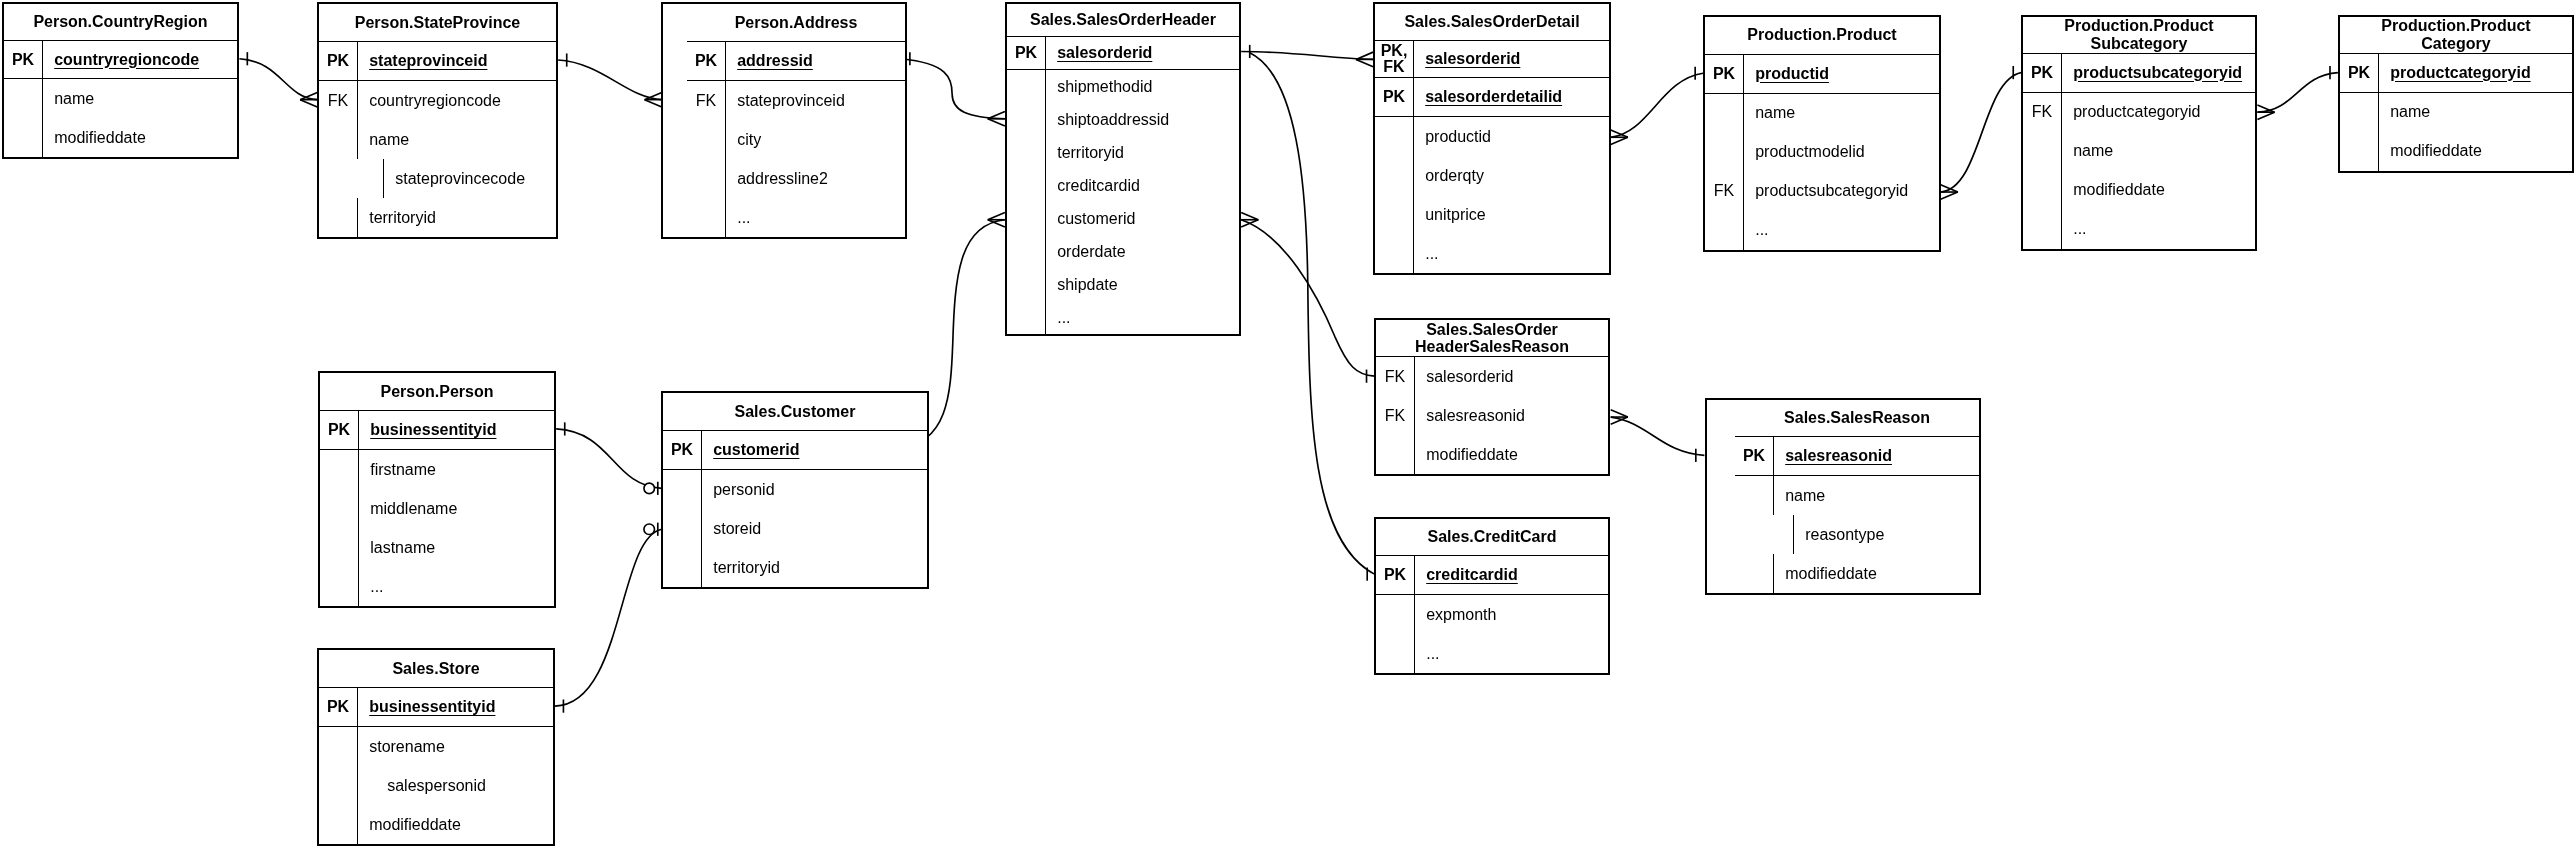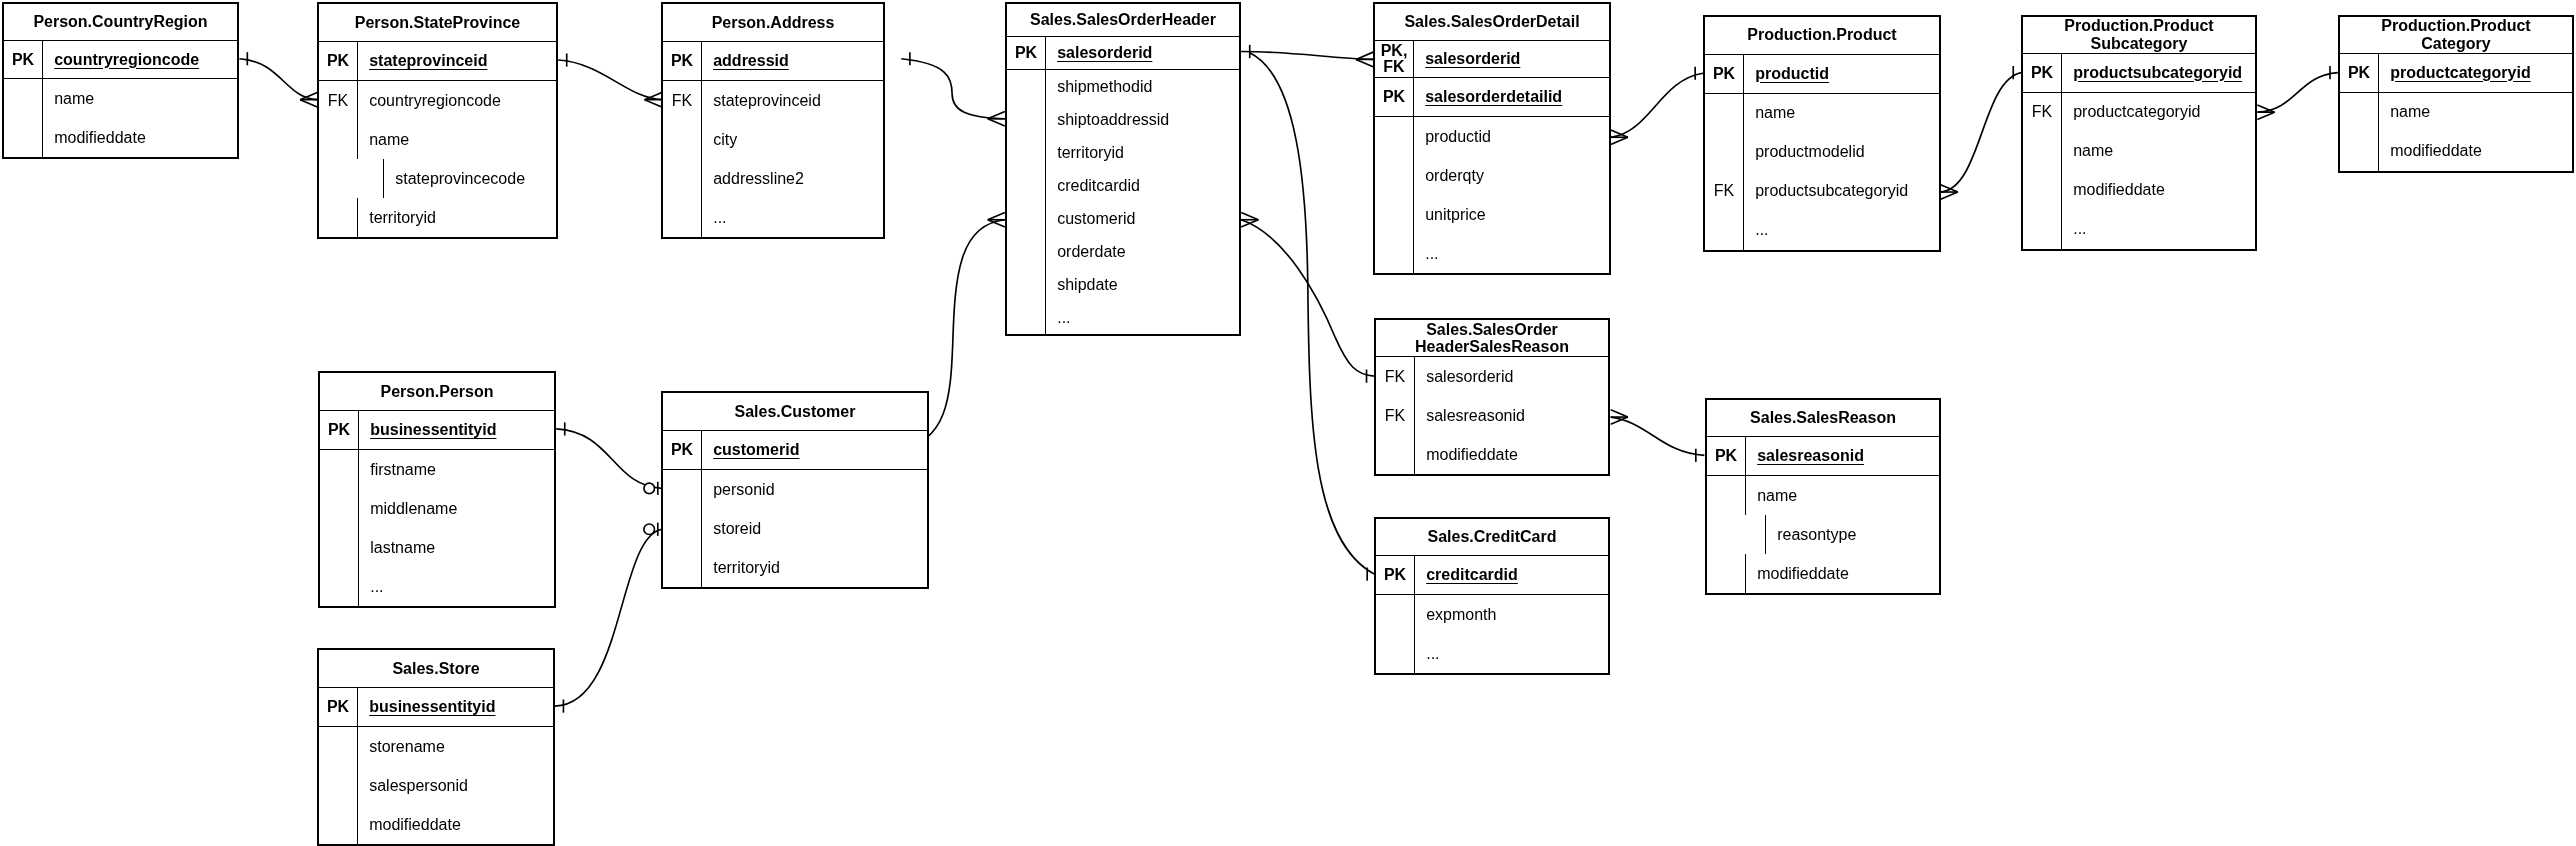--- a/index.html
+++ b/index.html
@@ -149,21 +149,21 @@
         <div class="row" style="height: 39px; padding-left: 26px;">
           <span class="key"></span>
           <span class="field">stateprovincecode</span>
         </div>
         <div class="row" style="height: 39px;">
           <span class="key"></span>
           <span class="field">territoryid</span>
         </div>
       </div>
     </div>
-    <div class="tbl" style="left: 661px; top: 2px; width: 224px;">
+    <div class="tbl" style="left: 661px; top: 2px; width: 246px; padding-left: 24px;">
       <div class="tbl-title" style="height: 37px;">Person.Address</div>
       <div class="grp">
         <div class="row" style="height: 38px;">
           <span class="key bold">PK</span>
           <span class="field pk">addressid</span>
         </div>
       </div>
       <div class="grp">
         <div class="row" style="height: 39px;">
           <span class="key">FK</span>
@@ -391,21 +391,21 @@
         <div class="row" style="height: 38px;">
           <span class="key bold">PK</span>
           <span class="field pk">businessentityid</span>
         </div>
       </div>
       <div class="grp">
         <div class="row" style="height: 39px;">
           <span class="key"></span>
           <span class="field">storename</span>
         </div>
-        <div class="row" style="height: 39px;">
+        <div class="row" style="height: 39px; gap: 18px;">
           <span class="key"></span>
           <span class="field">salespersonid</span>
         </div>
         <div class="row" style="height: 39px;">
           <span class="key"></span>
           <span class="field">modifieddate</span>
         </div>
       </div>
     </div>
     <div class="tbl" style="left: 1374px; top: 318px; width: 236px;">
@@ -419,21 +419,21 @@
         <div class="row" style="height: 39px;">
           <span class="key">FK</span>
           <span class="field">salesreasonid</span>
         </div>
         <div class="row" style="height: 39px;">
           <span class="key"></span>
           <span class="field">modifieddate</span>
         </div>
       </div>
     </div>
-    <div class="tbl" style="left: 1705px; top: 398px; width: 236px;">
+    <div class="tbl" style="left: 1705px; top: 398px; width: 276px; padding-left: 28px;">
       <div class="tbl-title" style="height: 36px;">Sales.SalesReason</div>
       <div class="grp">
         <div class="row" style="height: 38px;">
           <span class="key bold">PK</span>
           <span class="field pk">salesreasonid</span>
         </div>
       </div>
       <div class="grp">
         <div class="row" style="height: 39px;">
           <span class="key"></span>

